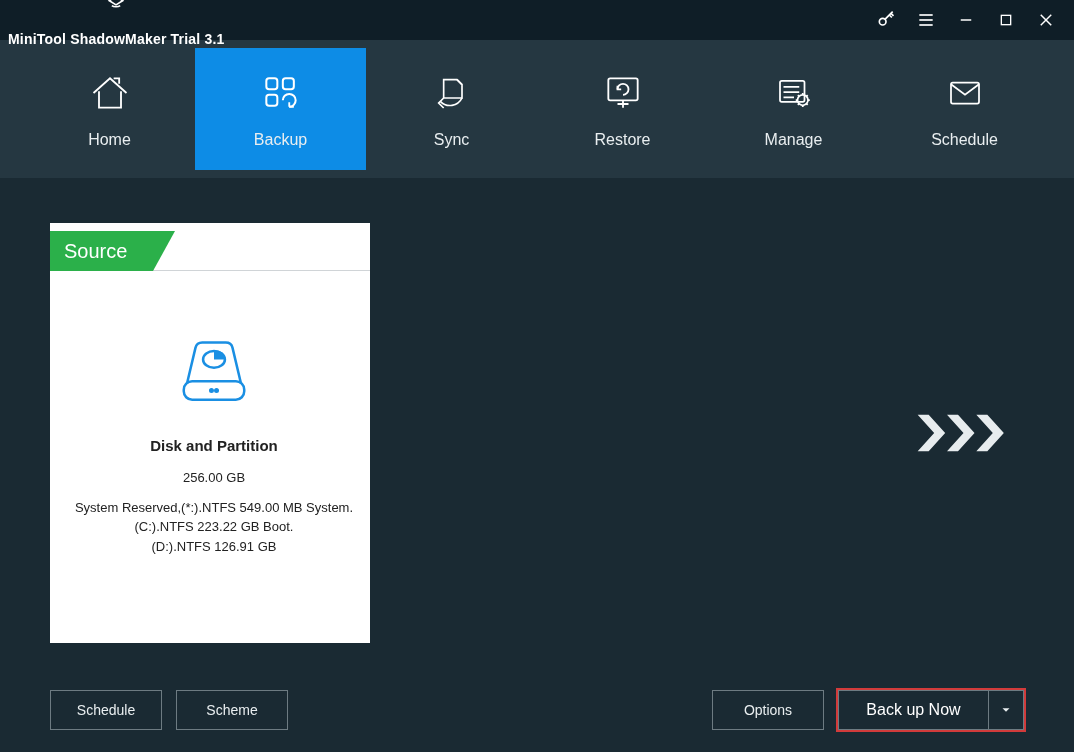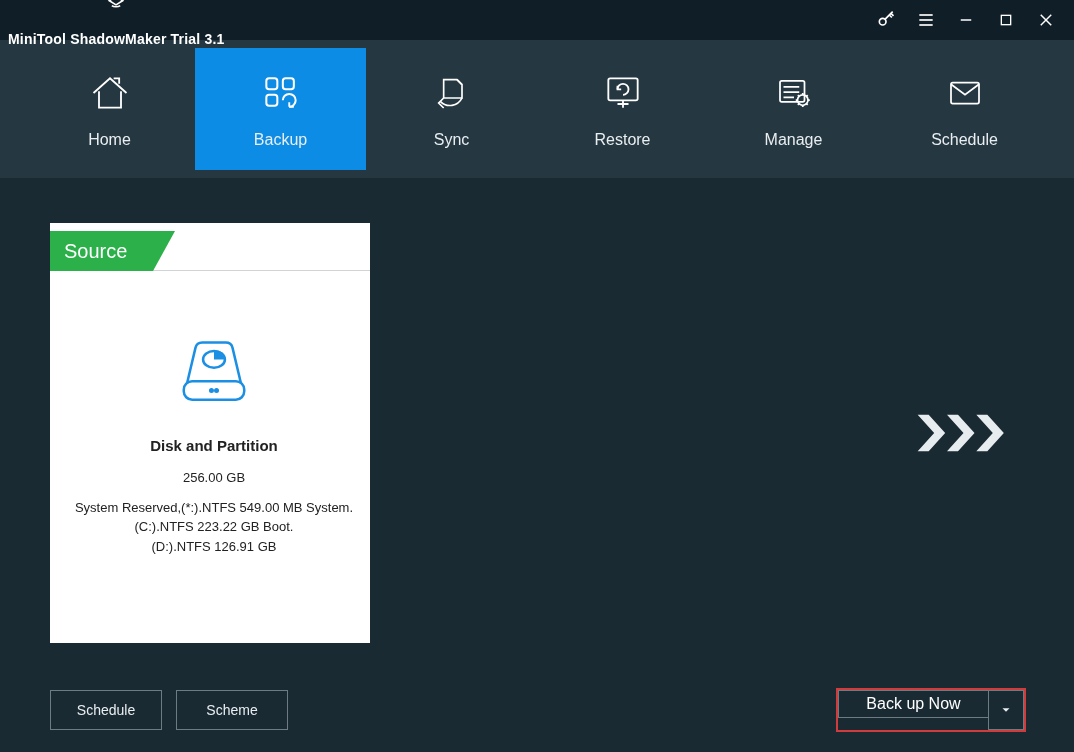--- a/index.html
+++ b/index.html
@@ -69,21 +69,21 @@
     position: absolute; left: 50px; right: 50px; bottom: 20px; height: 44px;
     display: flex; justify-content: space-between; align-items: center;
   }
   .btn-group-left, .btn-group-right { display: flex; gap: 14px; }
   .btn {
     height: 40px; min-width: 112px; padding: 0 20px; border: 1px solid #6d7b82; background: transparent;
     color: #e9eef0; font-size: 14px; display: flex; align-items: center; justify-content: center; cursor: pointer;
   }
   .btn-split { display: flex; }
   .btn-split .btn-main {
-    height: 28px; width: 150px; border: 1px solid #6d7b82; border-right: none; display:flex; align-items:center; justify-content:center; cursor:pointer;
+    height: 40px; width: 150px; border: 1px solid #6d7b82; border-right: none; display:flex; align-items:center; justify-content:center; cursor:pointer;
   }
   .btn-split .btn-drop {
     height: 40px; width: 36px; border: 1px solid #6d7b82; display:flex; align-items:center; justify-content:center; cursor:pointer;
   }
   .btn-split-outline { outline: 2px solid #d23b3b; outline-offset: 0; }
 
 </style>
 </head>
 <body>
 
@@ -247,20 +247,21 @@
 
 
   </div>
 
   <div class="bottom-bar">
     <div class="btn-group-left">
       <div class="btn">Schedule</div>
       <div class="btn">Scheme</div>
     </div>
     <div class="btn-group-right">
+      <div class="btn">Options</div>
       <div class="btn-split btn-split-outline">
         <div class="btn-main">Back up Now</div>
         <div class="btn-drop">
           <svg viewBox="0 0 24 24" width="14" height="14" fill="#e9eef0">
               <path d="M6 9 L12 15 L18 9 Z"></path>
             </svg>
         </div>
       </div>
     </div>
   </div>

